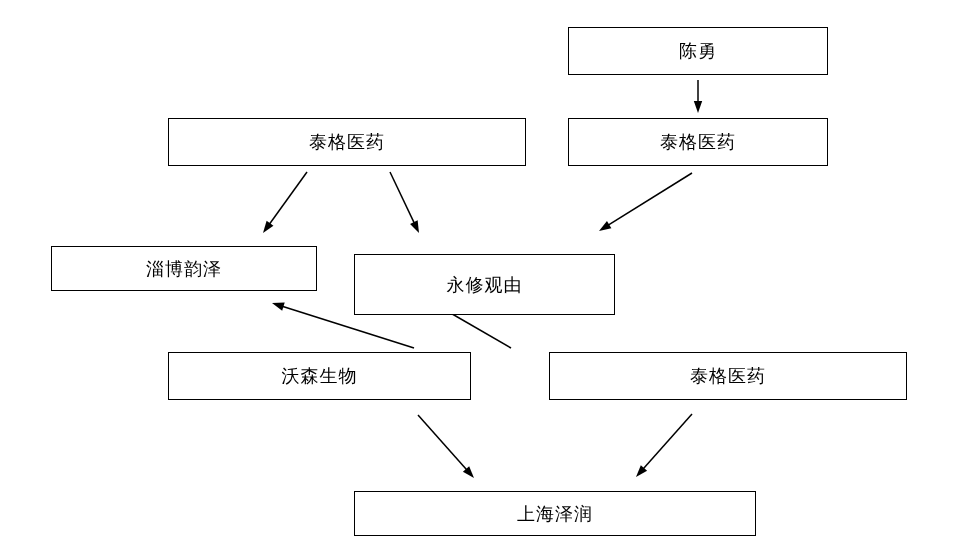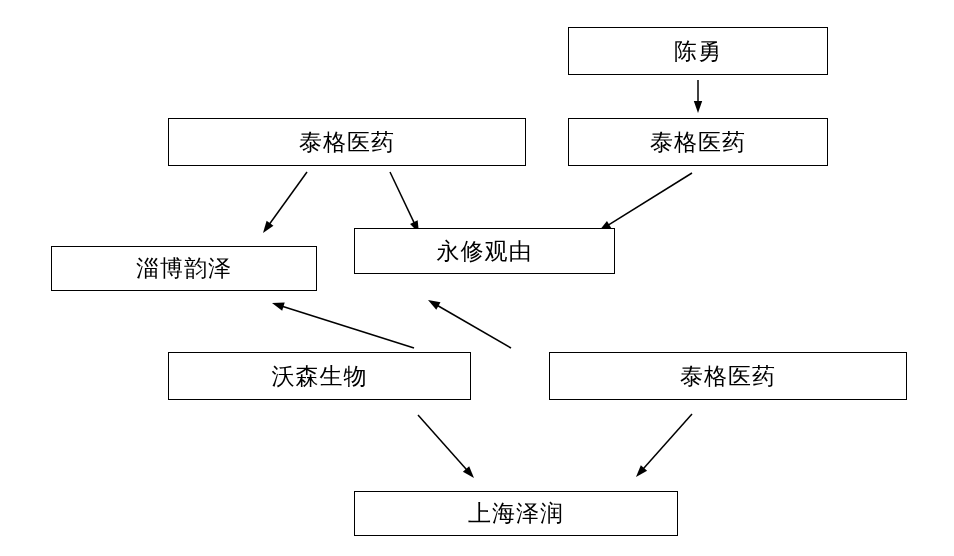--- a/index.html
+++ b/index.html
@@ -29,21 +29,21 @@
   .node-box {
     position: absolute;
     box-sizing: border-box;
     border: 1.6px solid #000000;
     background: #ffffff;
     display: flex;
     align-items: center;
     justify-content: center;
     color: #000000;
     font-family: "DejaVu Serif", "Liberation Serif", serif;
-    font-size: 23px;
+    font-size: 18px;
     letter-spacing: 1px;
     white-space: nowrap;
     line-height: 1;
   }
   .node-label {
     display: inline-block;
   }
 </style>
 </head>
 <body>
@@ -90,26 +90,26 @@
   </div>
   <div class="node-box" style="left: 168px; top: 118px; width: 358px; height: 48px;">
     <span class="node-label">泰格医药</span>
   </div>
   <div class="node-box" style="left: 568px; top: 118px; width: 260px; height: 48px;">
     <span class="node-label">泰格医药</span>
   </div>
   <div class="node-box" style="left: 51px; top: 246px; width: 266px; height: 45px;">
     <span class="node-label">淄博韵泽</span>
   </div>
-  <div class="node-box" style="left: 354px; top: 228px; width: 261px; height: 46px;">
+  <div class="node-box" style="left: 354px; top: 254px; width: 261px; height: 61px;">
     <span class="node-label">永修观由</span>
   </div>
   <div class="node-box" style="left: 168px; top: 352px; width: 303px; height: 48px;">
     <span class="node-label">沃森生物</span>
   </div>
   <div class="node-box" style="left: 549px; top: 352px; width: 358px; height: 48px;">
     <span class="node-label">泰格医药</span>
   </div>
-  <div class="node-box" style="left: 354px; top: 491px; width: 324px; height: 45px;">
+  <div class="node-box" style="left: 354px; top: 491px; width: 402px; height: 45px;">
     <span class="node-label">上海泽润</span>
   </div>
 
 </div>
 
 </body></html>

